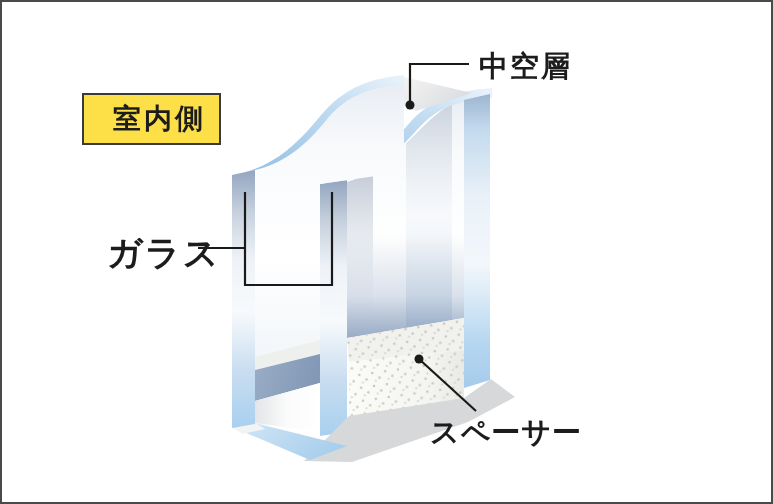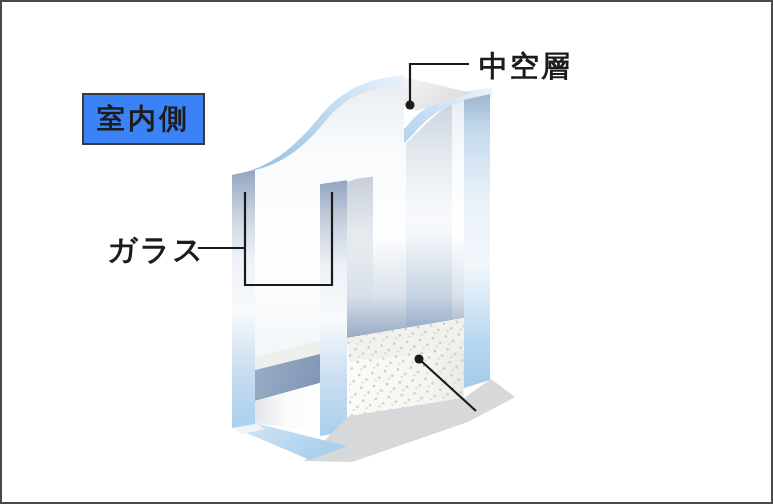--- a/index.html
+++ b/index.html
@@ -7,27 +7,27 @@
     position:relative;width:773px;height:504px;box-sizing:border-box;
     background:#ffffff;border:2px solid #4a4a4a;overflow:hidden;
     font-family:"Liberation Sans", sans-serif;
   }
   .stage svg{position:absolute;left:0;top:0;}
   .tag{
     position:absolute;font-weight:bold;color:#1c1c1c;white-space:nowrap;
     -webkit-user-select:none;user-select:none;
   }
   .boxed{
-    border:2px solid #3a3a3a;background:#3b82f6;
-    display:flex;align-items:center;justify-content:center;
+    border:2px solid #3a3a3a;background:#fde047;
+    display:flex;align-items:center;justify-content:center;padding-left:16px;
   }
   .tag-indoor{left:80px;top:91px;width:119px;height:48px;font-size:28px;letter-spacing:3px;}
   .tag-outdoor{left:532px;top:288px;width:122px;height:50px;font-size:28px;letter-spacing:3px;}
   .tag-hollow{left:477px;top:45px;font-size:29px;letter-spacing:2px;}
-  .tag-glass{left:105px;top:228px;font-size:30px;letter-spacing:2px;}
+  .tag-glass{left:105px;top:228px;font-size:35px;letter-spacing:2px;}
   .tag-spacer{left:428px;top:412px;font-size:29px;line-height:37px;letter-spacing:1px;}
 </style>
 </head>
 <body>
 
 <div class="stage">
 
   <svg width="773" height="504" viewBox="0 0 773 504">
     <defs>
 
@@ -163,15 +163,16 @@
   <div class="tag boxed tag-indoor">
     <span>室内側</span>
   </div>
 
   <div class="tag tag-hollow">中空層</div>
 
   <div class="tag tag-glass">ガラス</div>
 
 
   <div class="tag tag-spacer">
+    <div>スペーサー</div>
   </div>
 
 </div>
 
 </body></html>

